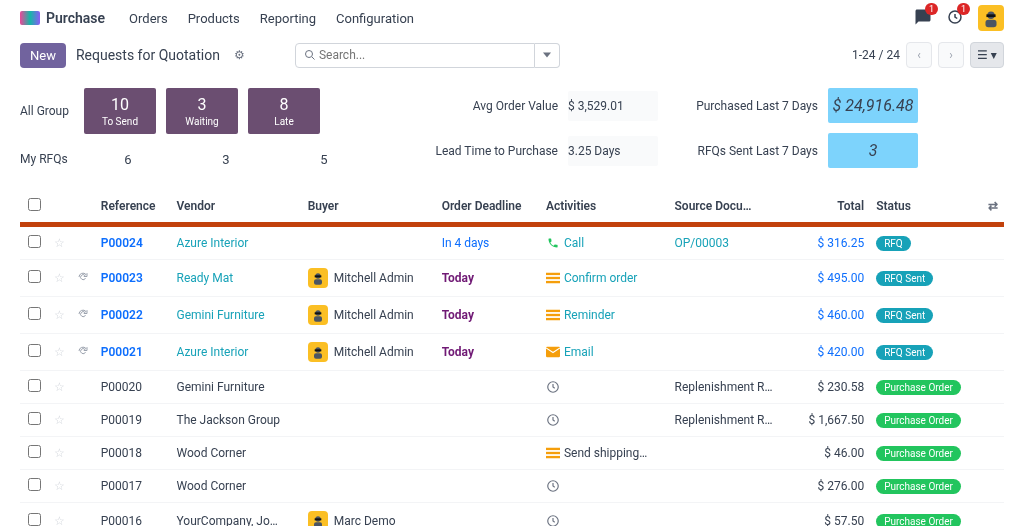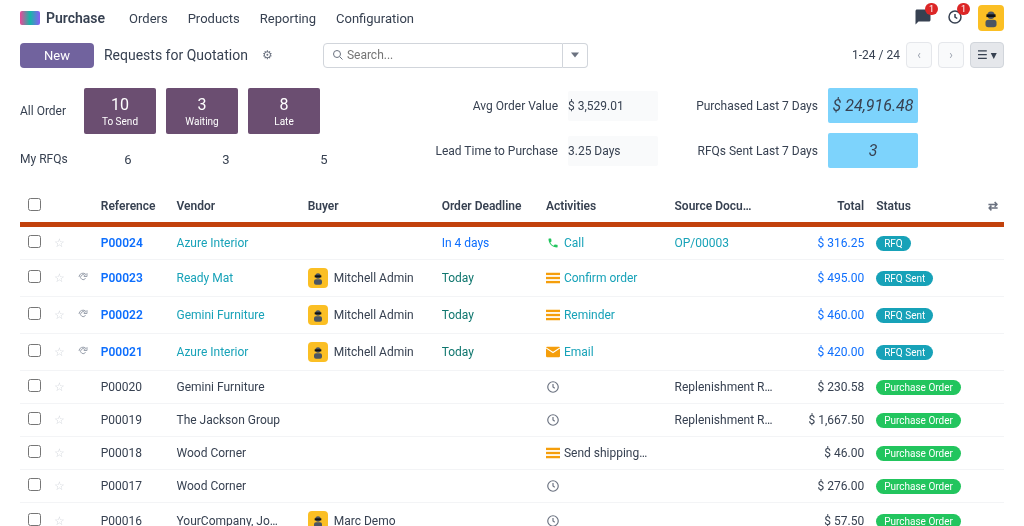--- a/index.html
+++ b/index.html
@@ -13,21 +13,21 @@
 .nav-links { display: flex; gap: 20px; flex: 1; }
 .nav-link { color: #374151; text-decoration: none; font-size: 13px; cursor: pointer; }
 .nav-right { display: flex; align-items: center; gap: 14px; }
 .nav-icon { position: relative; cursor: pointer; }
 .badge { position: absolute; top: -5px; right: -6px; background: #dc2626; color: #fff; font-size: 9px; border-radius: 8px; padding: 0 4px; line-height: 12px; min-width: 12px; text-align: center; }
 .avatar { width: 26px; height: 26px; border-radius: 4px; background: #fbbf24; display: inline-flex; align-items: center; justify-content: center; }
 .avatar svg { width: 22px; height: 22px; }
 
 
 .actionbar { display: flex; align-items: center; padding: 6px 0 12px; gap: 10px; }
-.btn-new { background: #71639e; color: #fff; border: none; padding: 5px 24px; border-radius: 4px; font-size: 13px; cursor: pointer; }
+.btn-new { background: #71639e; color: #fff; border: none; padding: 5px 10px; border-radius: 4px; font-size: 13px; cursor: pointer; }
 .page-title { font-size: 14px; color: #374151; margin-right: 4px; }
 .gear { color: #6b7280; cursor: pointer; font-size: 12px; }
 .search-wrap { display: flex; margin-left: 40px; }
 .search-box { display: flex; align-items: center; border: 1px solid #d1d5db; border-radius: 4px 0 0 4px; padding: 4px 8px; width: 240px; background: #fff; }
 .search-box input { border: none; outline: none; flex: 1; font-size: 12px; color: #6b7280; }
 .search-dd { border: 1px solid #d1d5db; border-left: none; border-radius: 0 4px 4px 0; padding: 4px 8px; cursor: pointer; background: #fff; color: #6b7280; display: flex; align-items: center; }
 .spacer { flex: 1; }
 .pagination { display: flex; align-items: center; gap: 6px; font-size: 12px; color: #374151; }
 .pg-btn { border: 1px solid #e5e7eb; background: #f9fafb; width: 26px; height: 26px; border-radius: 4px; cursor: pointer; display: inline-flex; align-items: center; justify-content: center; color: #9ca3af; }
 .view-btn { border: 1px solid #d1d5db; background: #e5e7eb; width: 34px; height: 26px; border-radius: 4px; cursor: pointer; display: inline-flex; align-items: center; justify-content: center; color: #374151; }
@@ -52,21 +52,21 @@
 
 
 table { width: 100%; border-collapse: collapse; }
 th { text-align: left; font-weight: 600; font-size: 12px; color: #374151; padding: 8px 6px; border-bottom: 5px solid #c2410c; }
 th.num, td.num { text-align: right; }
 td { font-size: 12px; padding: 8px 6px; border-bottom: 1px solid #f3f4f6; vertical-align: middle; color: #374151; }
 .chk { width: 28px; text-align: center; }
 .star { color: #d1d5db; cursor: pointer; }
 .link { color: #17a2b8; cursor: pointer; }
 .link-ref { color: #0d6efd; font-weight: 600; cursor: pointer; }
-.today { color: #0f766e; font-weight: 400; }
+.today { color: #701a75; font-weight: 700; }
 .deadline-blue { color: #0d6efd; }
 .buyer-cell { display: flex; align-items: center; gap: 6px; }
 .mini-avatar { width: 20px; height: 20px; border-radius: 4px; background: #fbbf24; display: inline-flex; align-items: center; justify-content: center; flex-shrink: 0; }
 .mini-avatar svg { width: 16px; height: 16px; }
 .activity-cell { display: flex; align-items: center; gap: 4px; }
 .act-icon { width: 14px; height: 14px; display: inline-flex; align-items: center; justify-content: center; }
 .status-badge { display: inline-block; padding: 2px 8px; border-radius: 10px; font-size: 10px; color: #fff; white-space: nowrap; }
 .status-rfq { background: #17a2b8; }
 .status-rfqsent { background: #17a2b8; }
 .status-po { background: #22c55e; }
@@ -136,21 +136,21 @@
     <span>1-24 / 24</span>
     <span class="pg-btn">‹</span>
     <span class="pg-btn">›</span>
     <span class="view-btn">☰ ▾</span>
   </div>
 </div>
 
 <div class="stats-zone">
   <div class="stats-left">
     <div class="stats-left-row">
-      <div class="stats-lbl">All Order</div>
+      <div class="stats-lbl">All Group</div>
       <div class="stat-card dark">
         <div class="num">10</div>
         <div class="lbl">To Send</div>
       </div>
       <div class="stat-card dark">
         <div class="num">3</div>
         <div class="lbl">Waiting</div>
       </div>
       <div class="stat-card dark">
         <div class="num">8</div>

